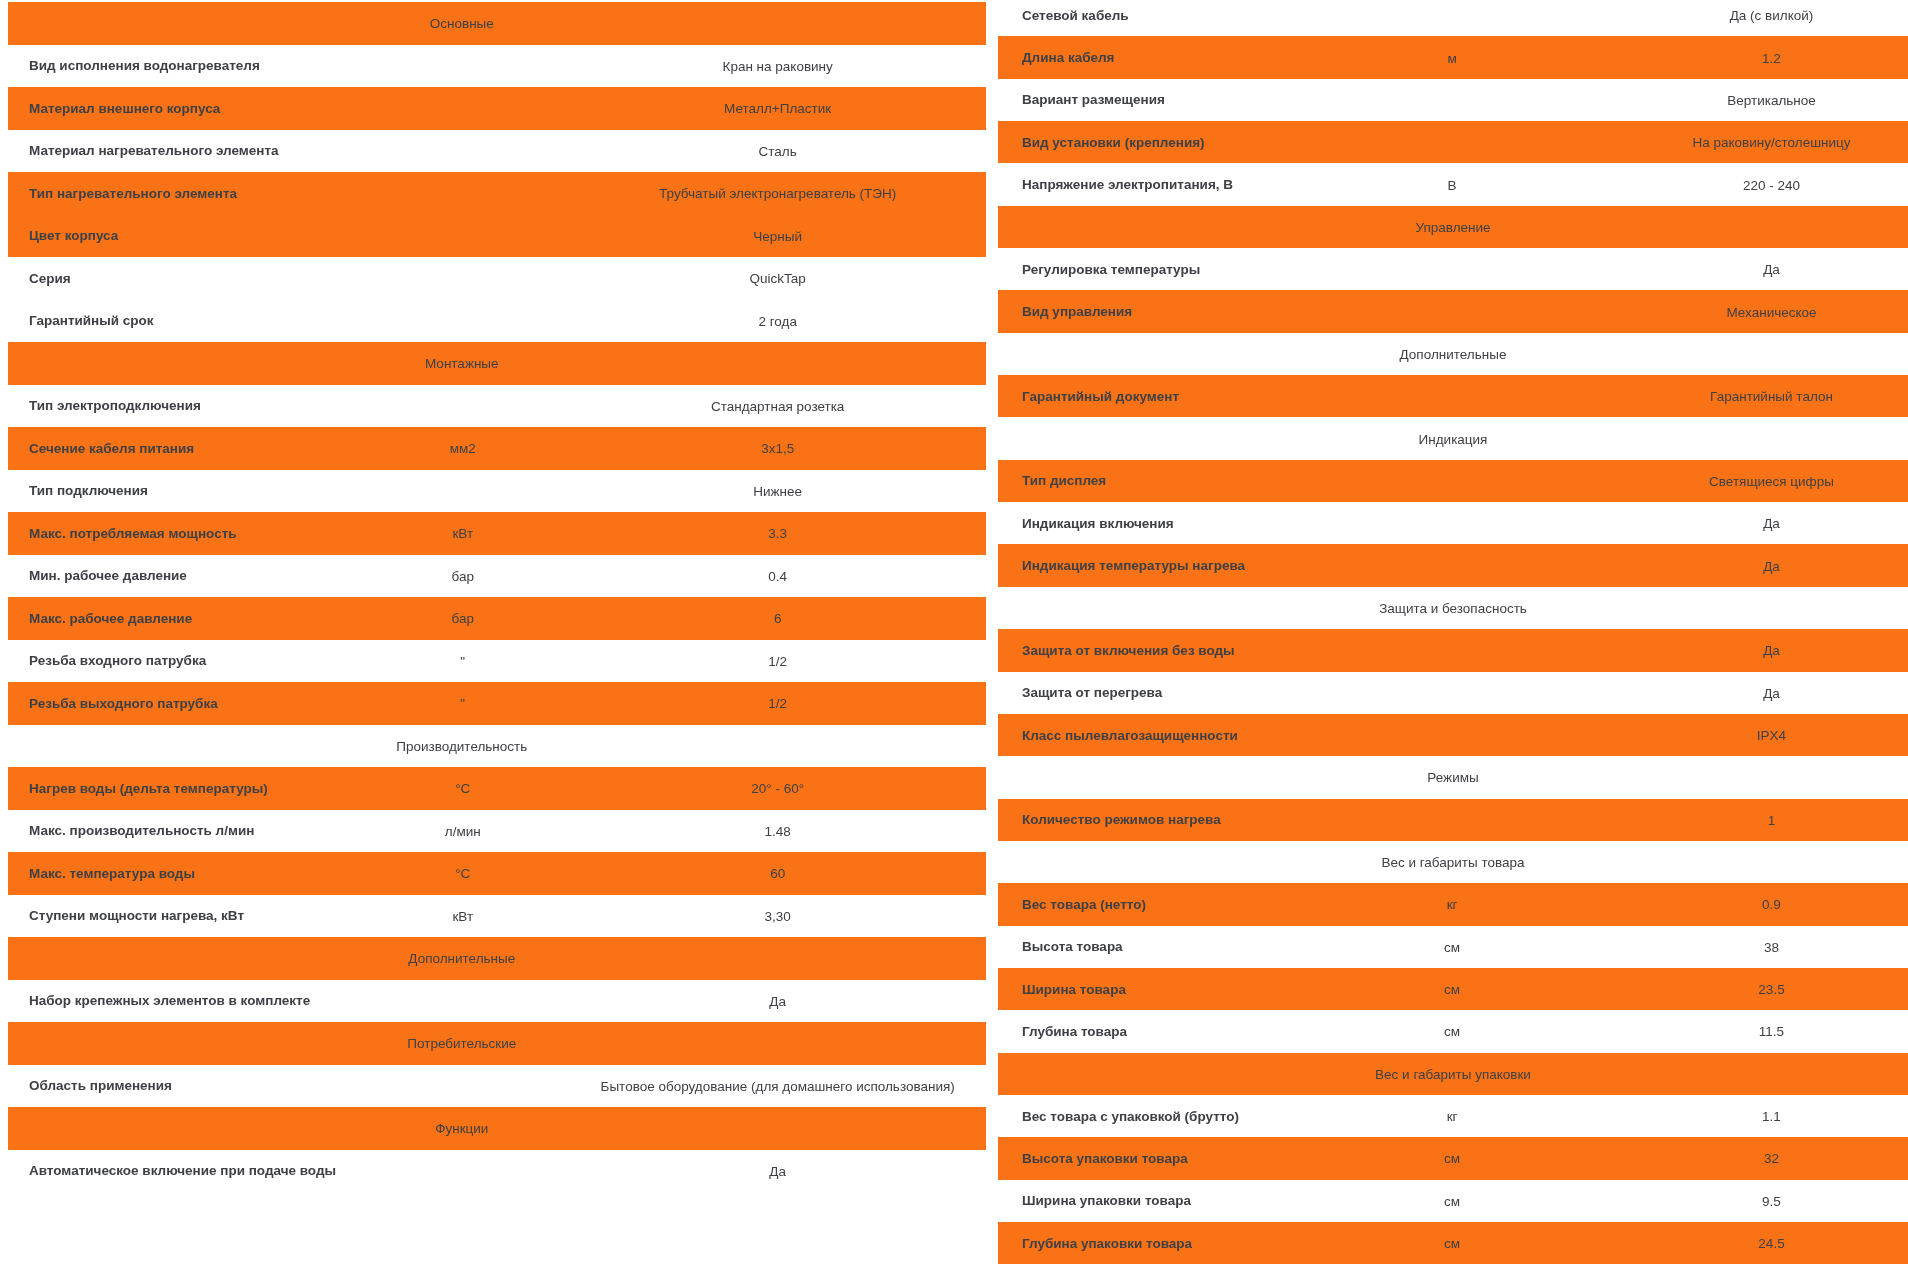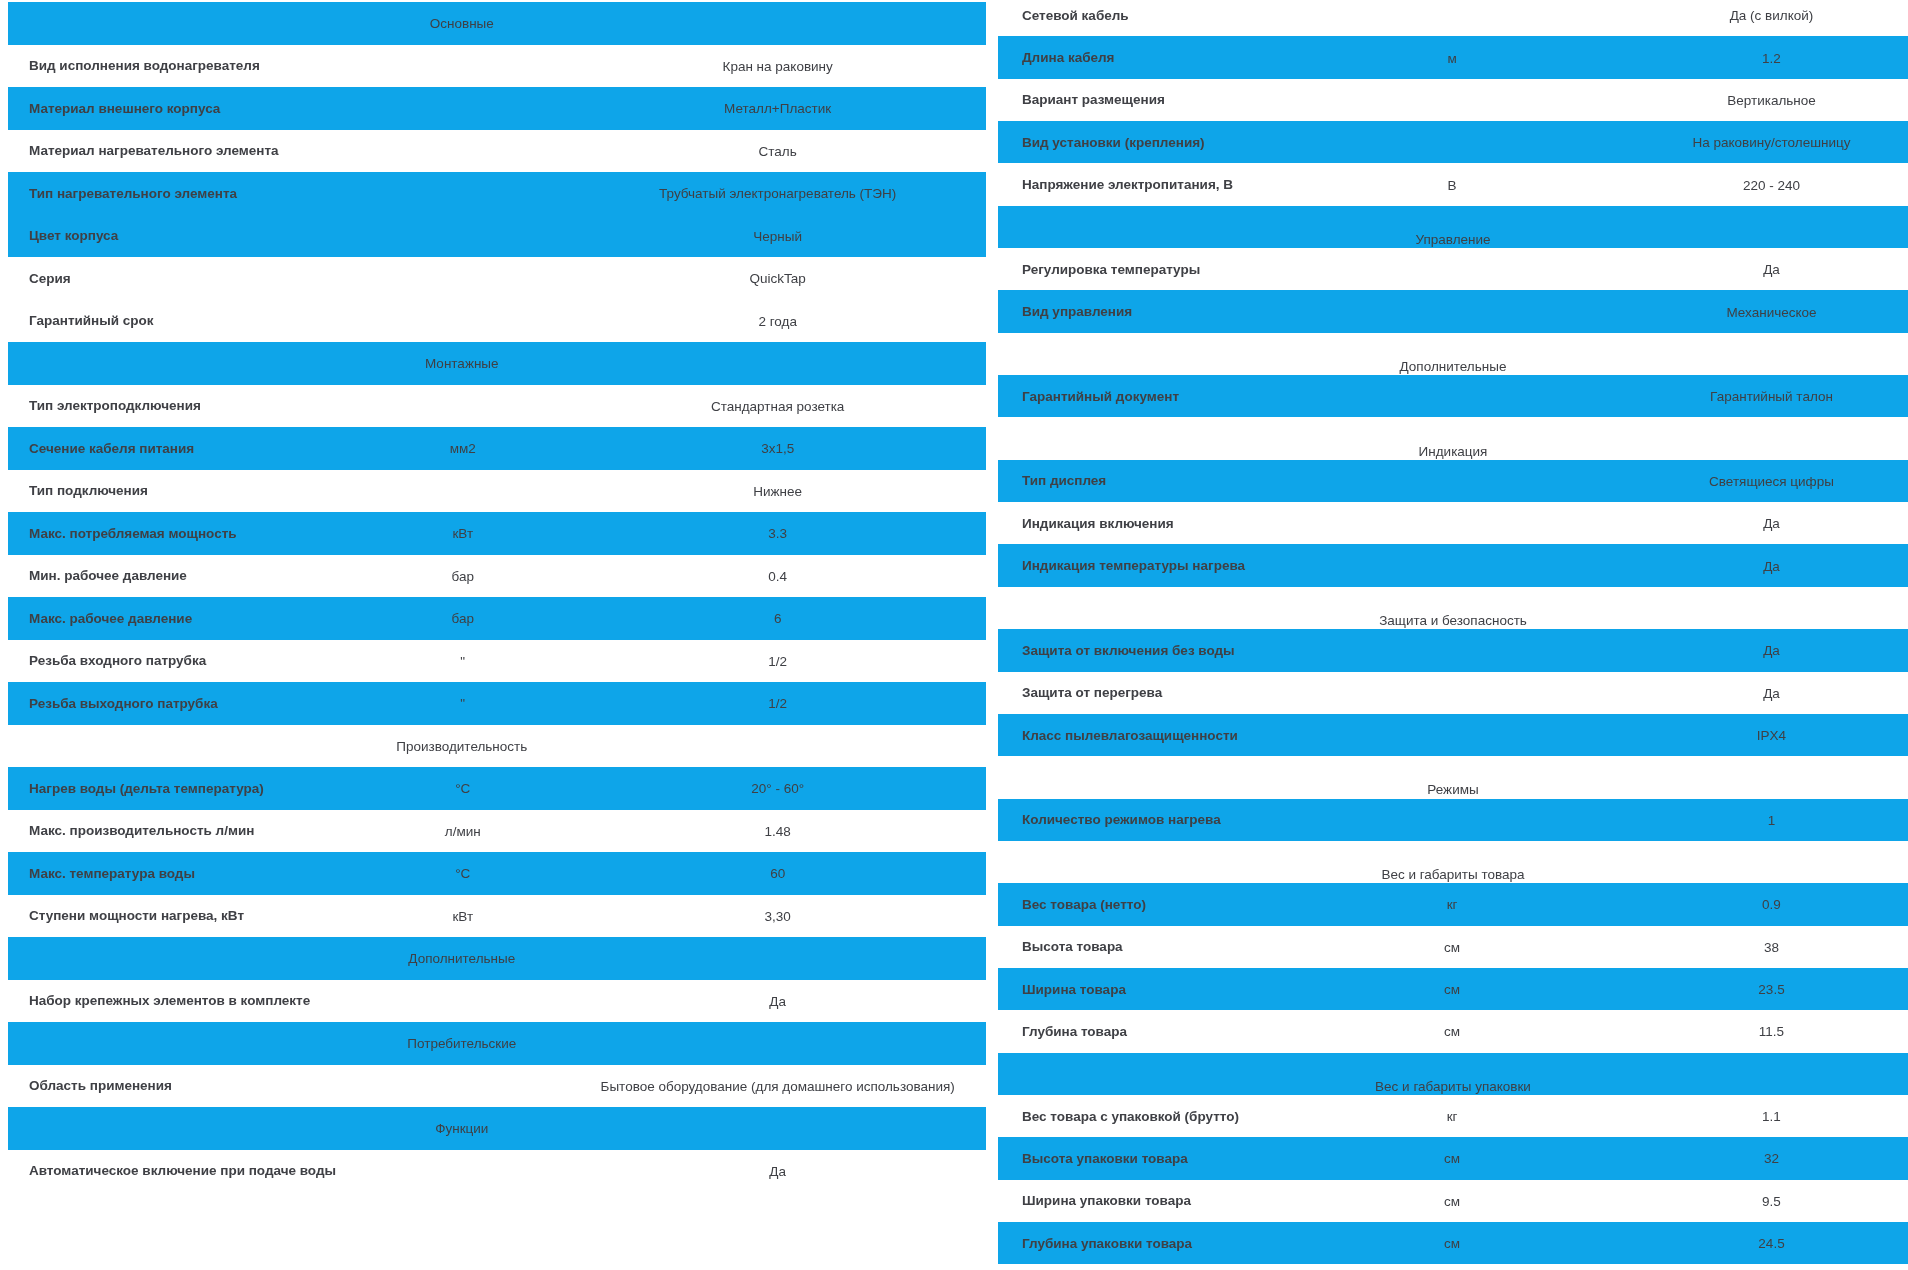--- a/index.html
+++ b/index.html
@@ -12,21 +12,21 @@
     position:relative;
     overflow:hidden;
   }
   .spec-table{position:absolute;}
   .row{
     position:relative;
     display:flex;
     align-items:center;
     width:100%;
   }
-  .row.gray{background:#0ea5e9;}
+  .row.gray{background:#f97316;}
   .spec-label{
     padding-left:var(--label-pad);
     white-space:nowrap;
     font-weight:bold;
   }
   .spec-unit,.spec-value,.section-header{
     position:absolute;
     top:50%;
     transform:translate(-50%,-50%);
     white-space:nowrap;
@@ -37,21 +37,21 @@
   .tbl-left{--label-pad:21px;}
   .tbl-left .spec-unit{left:46.5%;}
   .tbl-left .spec-value{left:78.7%;}
   .tbl-left .section-header{left:46.4%;}
   
   .tbl-right{left:998px;top:-6px;width:910px;}
   .tbl-right .row{height:42.35px;}
   .tbl-right{--label-pad:24px;}
   .tbl-right .spec-unit{left:49.9%;}
   .tbl-right .spec-value{left:85%;}
-  .tbl-right .section-header{left:50%;margin-top:12px;}
+  .tbl-right .section-header{left:50%;}
 </style>
 </head>
 <body>
 
 <div class="spec-table tbl-left">
     <div class="row gray">
       <span class="section-header">Основные</span>
     </div>
     <div class="row">
       <span class="spec-label">Вид исполнения водонагревателя</span>
@@ -128,21 +128,21 @@
     </div>
     <div class="row gray">
       <span class="spec-label">Резьба выходного патрубка</span>
       <span class="spec-unit">"</span>
       <span class="spec-value">1/2</span>
     </div>
     <div class="row">
       <span class="section-header">Производительность</span>
     </div>
     <div class="row gray">
-      <span class="spec-label">Нагрев воды (дельта температура)</span>
+      <span class="spec-label">Нагрев воды (дельта температуры)</span>
       <span class="spec-unit">°C</span>
       <span class="spec-value">20° - 60°</span>
     </div>
     <div class="row">
       <span class="spec-label">Макс. производительность л/мин</span>
       <span class="spec-unit">л/мин</span>
       <span class="spec-value">1.48</span>
     </div>
     <div class="row gray">
       <span class="spec-label">Макс. температура воды</span>

